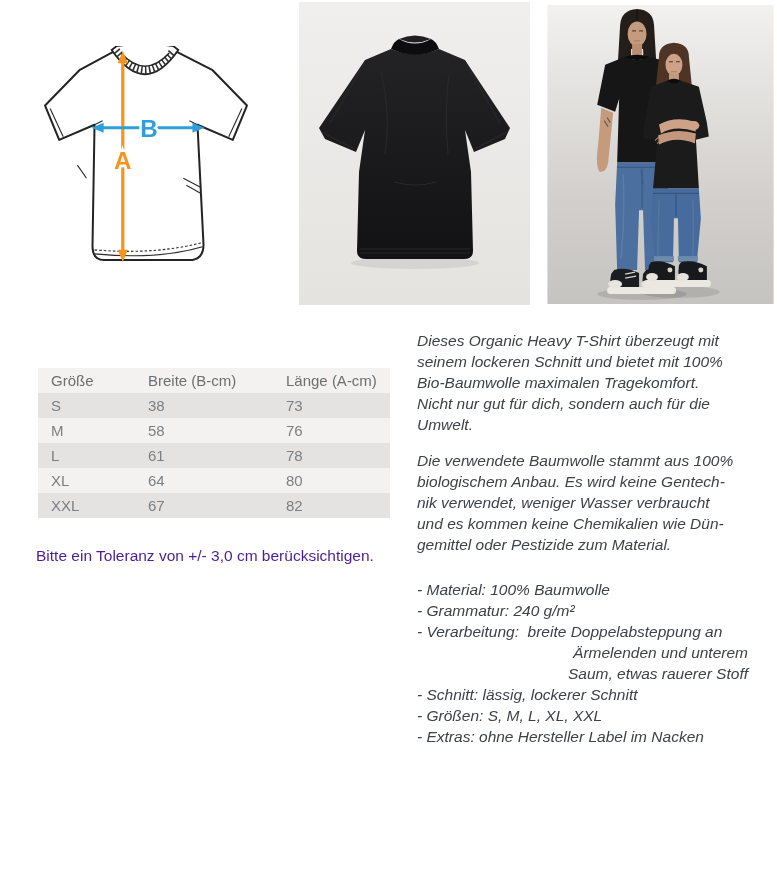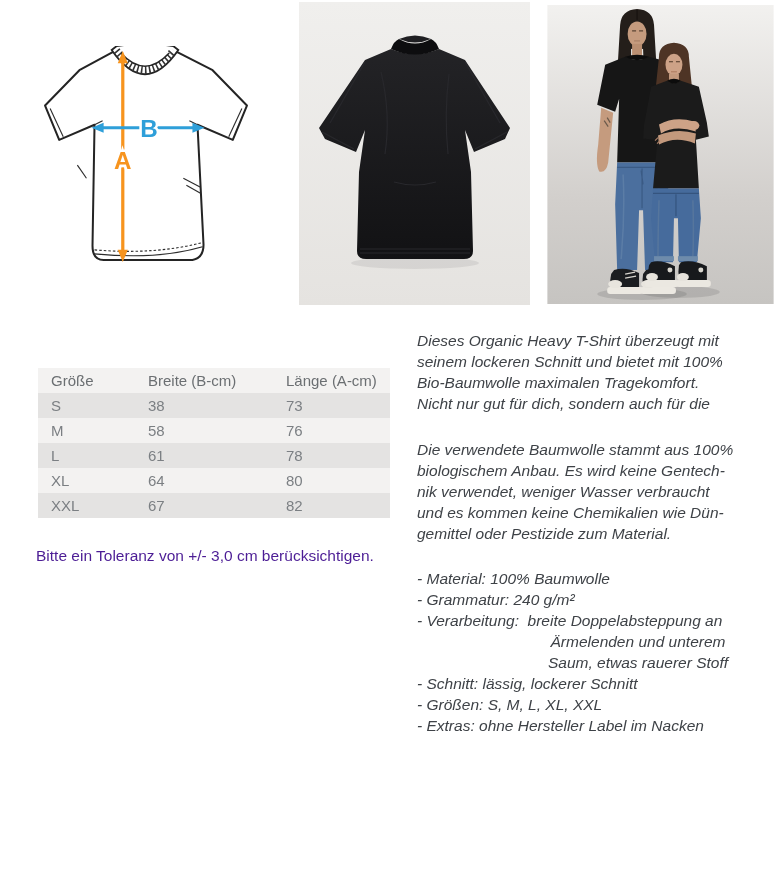--- a/index.html
+++ b/index.html
@@ -24,23 +24,23 @@
   .trow.head{background:#f3f2f1;color:#6b6f72;}
   .trow.odd{background:#e4e3e2;}
   .trow.even{background:#f3f2f1;}
 
   
   .tolerance{left:36px;top:531px;font-size:15.5px;color:#4c1d95;}
 
   
   .description{left:417px;top:330px;width:358px;font-size:15.5px;line-height:21px;color:#3e4247;}
   .description .line{white-space:pre-wrap;font-style:italic;}
-  .para.p2{margin-top:25px;}
+  .para.p2{margin-top:15px;}
   .specs{margin-top:24px;}
-  .specs .cont{width:220px;margin-left:111px;text-align:center;}
+  .specs .cont{width:220px;margin-left:111px;text-align:right;}
 </style>
 </head>
 <body>
 
 <figure class="abs diagram">
   <svg viewBox="0 0 204 216">
     <g fill="#ffffff" stroke="#242424" stroke-width="2" stroke-linejoin="round">
       <path d="M 69,6 L 36,24 L 2,59 L 16,93 L 51,78 L 49,198
                Q 49,212 60,212 L 148,212 Q 159,210 159,197
                L 153,78 L 188,93 L 202,59 L 168,24 L 133,6
@@ -215,20 +215,21 @@
 </section>
 
 <p class="abs tolerance">Bitte ein Toleranz von +/- 3,0 cm berücksichtigen.</p>
 
 <section class="abs description">
   <div class="para p1">
     <div class="line">Dieses Organic Heavy T-Shirt überzeugt mit</div>
     <div class="line">seinem lockeren Schnitt und bietet mit 100%</div>
     <div class="line">Bio-Baumwolle maximalen Tragekomfort.</div>
     <div class="line">Nicht nur gut für dich, sondern auch für die</div>
+    <div class="line">Umwelt.</div>
   </div>
   <div class="para p2">
     <div class="line">Die verwendete Baumwolle stammt aus 100%</div>
     <div class="line">biologischem Anbau. Es wird keine Gentech-</div>
     <div class="line">nik verwendet, weniger Wasser verbraucht</div>
     <div class="line">und es kommen keine Chemikalien wie Dün-</div>
     <div class="line">gemittel oder Pestizide zum Material.</div>
   </div>
   <div class="specs">
     <div class="line">- Material: 100% Baumwolle</div>

